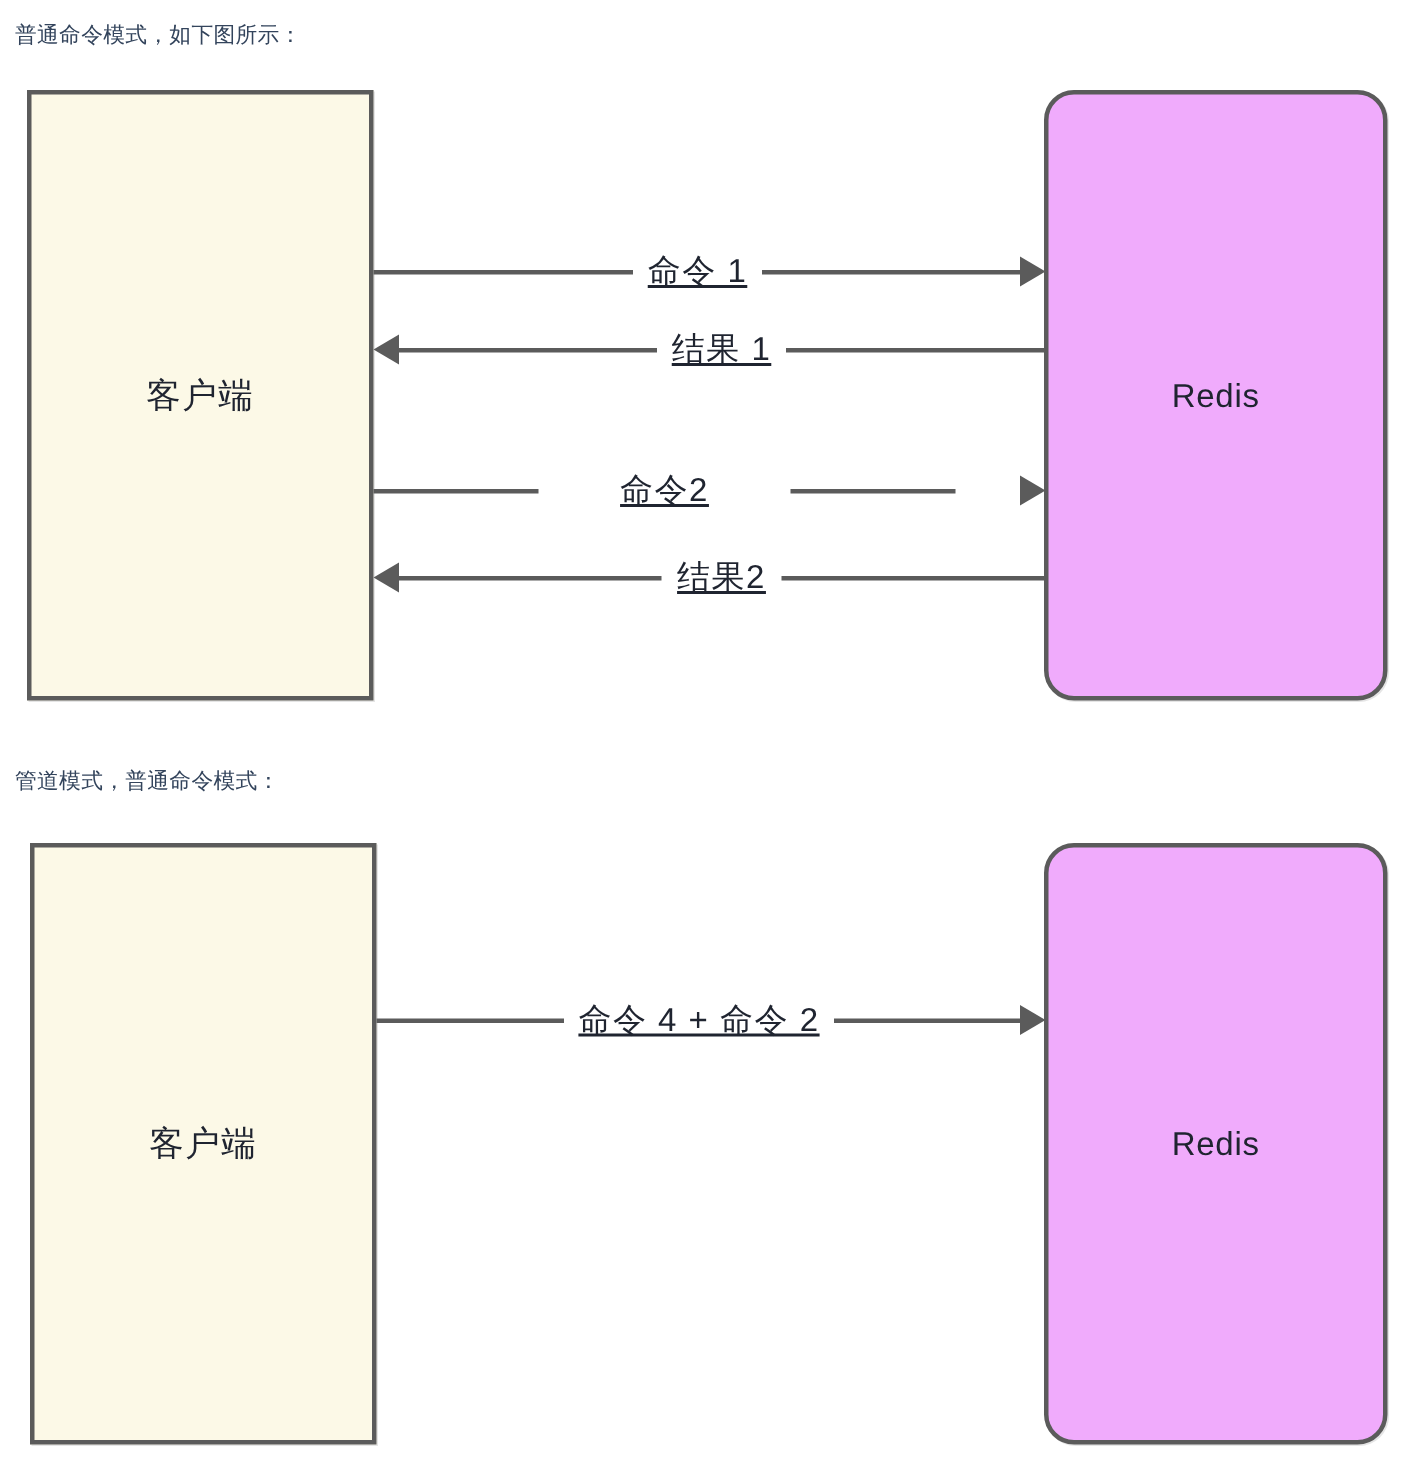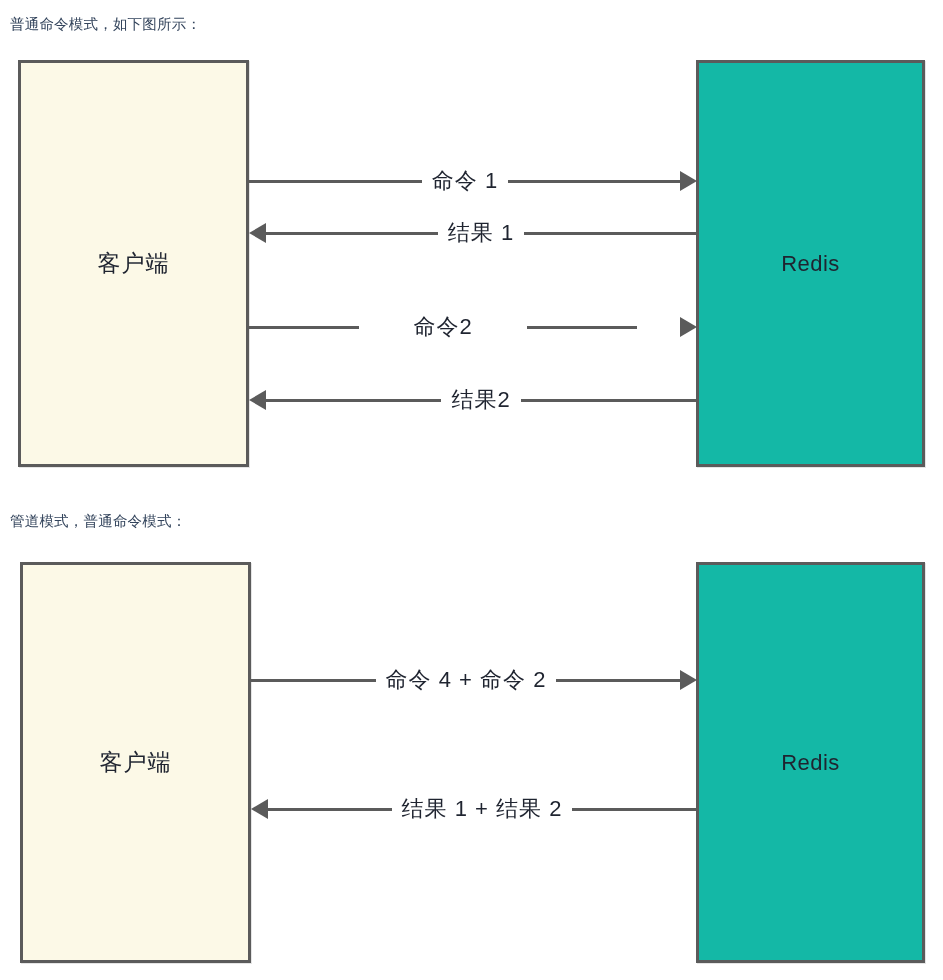--- a/index.html
+++ b/index.html
@@ -36,21 +36,22 @@
     border: 3px solid #5b5b5b;
     display: flex;
     align-items: center;
     justify-content: center;
     box-shadow: 1px 1px 0 rgba(0,0,0,0.10);
   }
   .node-box.client {
     background: #fcf9e7;
   }
   .node-box.redis {
-    background: #14b8a6;
+    background: #f0abfc;
+    border-radius: 20px;
   }
   .node-label {
     font-size: 23px;
     color: #1f2430;
     letter-spacing: 1px;
     user-select: none;
   }
   .node-label.latin {
     font-size: 22px;
     letter-spacing: 0.5px;
@@ -70,20 +71,21 @@
   }
   .seg.grow { flex: 1 1 auto; }
 
   .flow-label {
     font-size: 22px;
     color: #1f2430;
     white-space: nowrap;
     padding: 0 10px;
     letter-spacing: 1px;
     user-select: none;
+    text-decoration: underline;
   }
 
   .head {
     width: 0;
     height: 0;
     flex: 0 0 auto;
   }
   .head.right {
     border-top: 10px solid transparent;
     border-bottom: 10px solid transparent;
@@ -126,21 +128,21 @@
     <div class="seg grow"></div>
   </div>
 
   <div class="flow-row" style="left:249px; top:307px; width:448px;gap:44px;">
     <div class="seg grow"></div>
     <span class="flow-label">命令2</span>
     <div class="seg grow"></div>
     <div class="head right"></div>
   </div>
 
-  <div class="flow-row" style="left:249px; top:380px; width:448px;">
+  <div class="flow-row" style="left:249px; top:365px; width:448px;">
     <div class="head left"></div>
     <div class="seg grow"></div>
     <span class="flow-label">结果2</span>
     <div class="seg grow"></div>
   </div>
 </div>
 
 <div class="section-caption" style="left:10px; top:511px;">管道模式，普通命令模式：</div>
 
 <div class="diagram" style="top:0; width:943px; height:980px;">
@@ -153,19 +155,13 @@
     <span class="node-label latin">Redis</span>
   </div>
 
   <div class="flow-row" style="left:251px; top:660px; width:446px;">
     <div class="seg grow"></div>
     <span class="flow-label">命令 4 + 命令 2</span>
     <div class="seg grow"></div>
     <div class="head right"></div>
   </div>
 
-  <div class="flow-row" style="left:251px; top:789px; width:446px;">
-    <div class="head left"></div>
-    <div class="seg grow"></div>
-    <span class="flow-label">结果 1 + 结果 2</span>
-    <div class="seg grow"></div>
-  </div>
 </div>
 
 </body></html>

